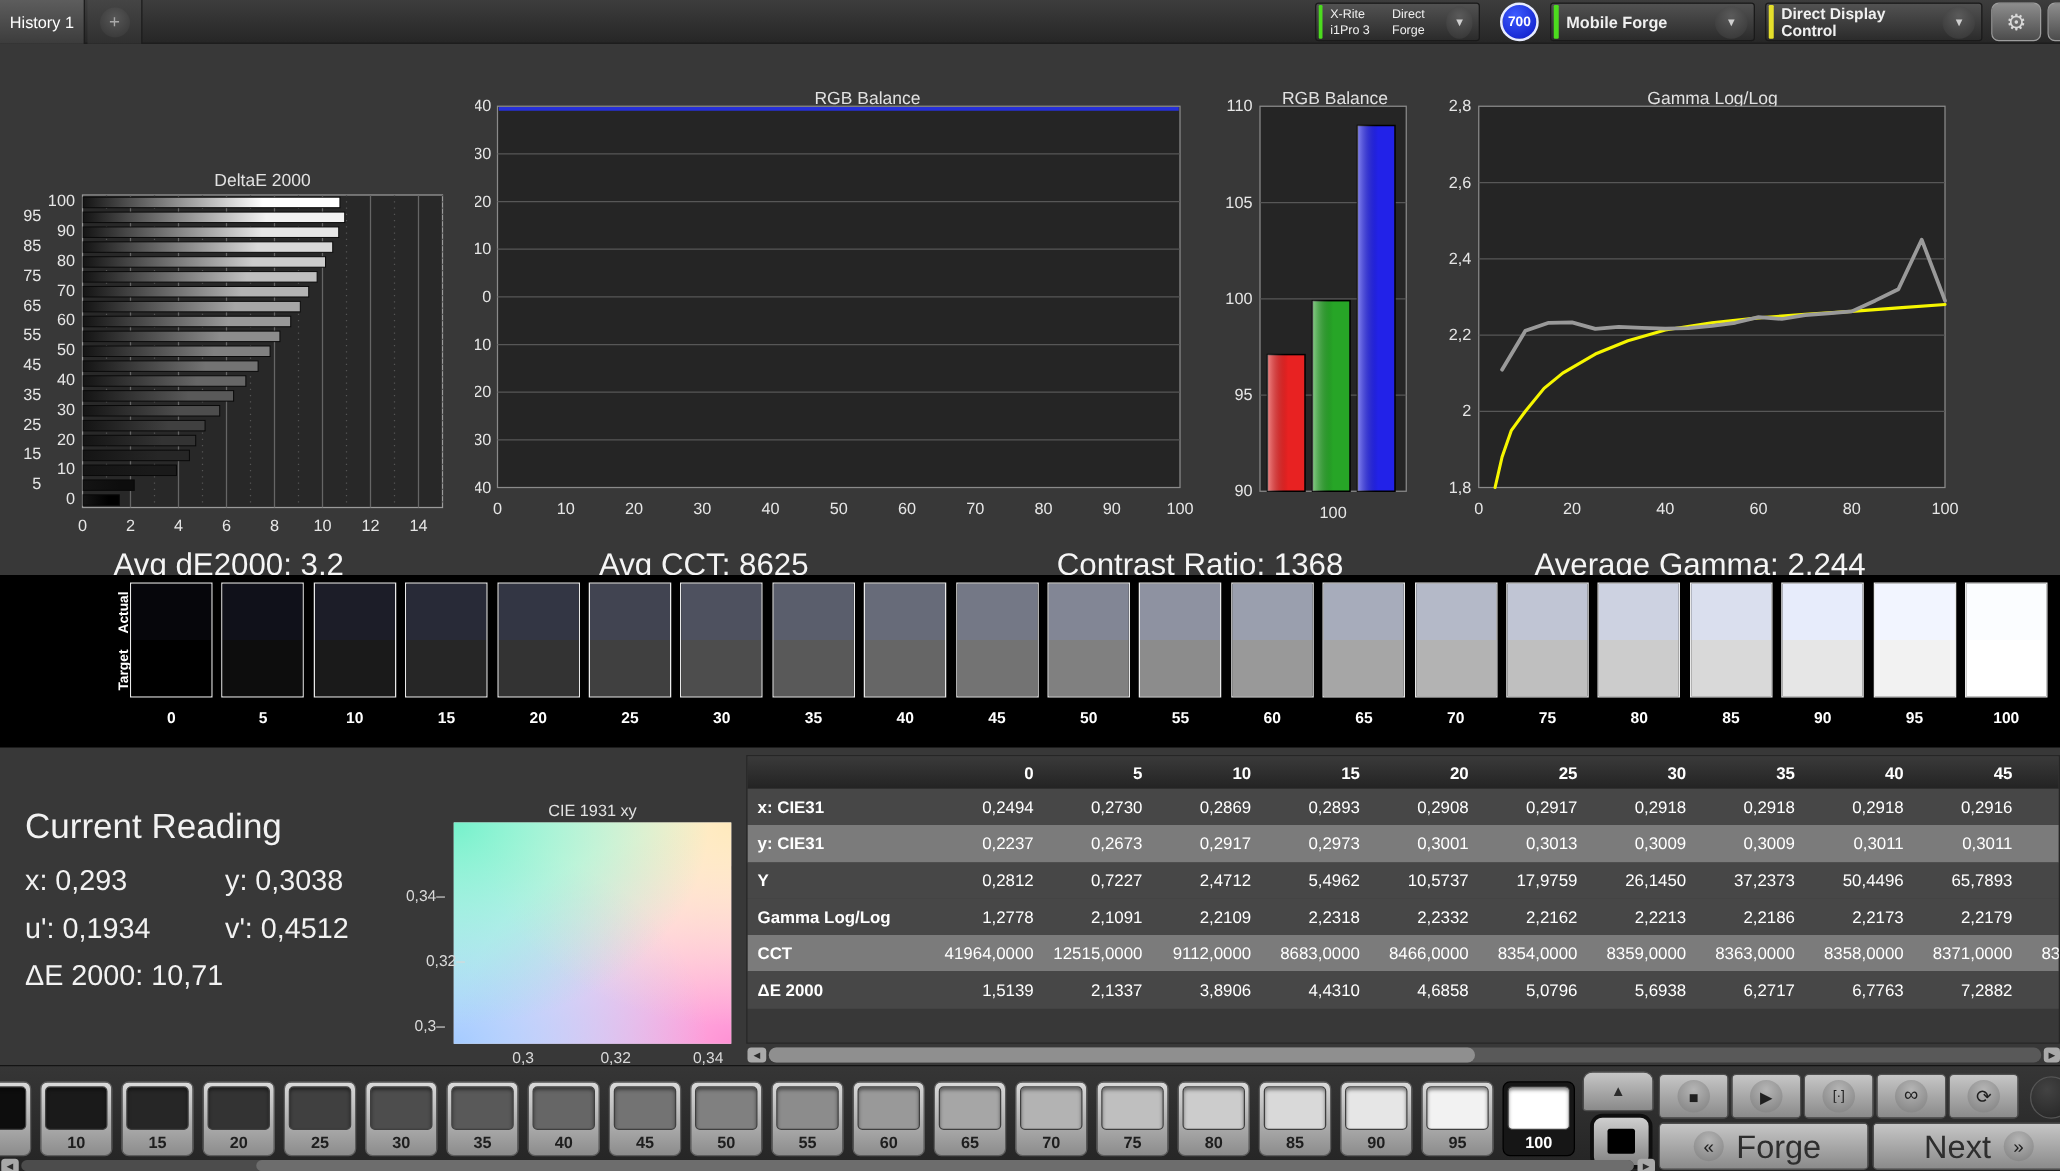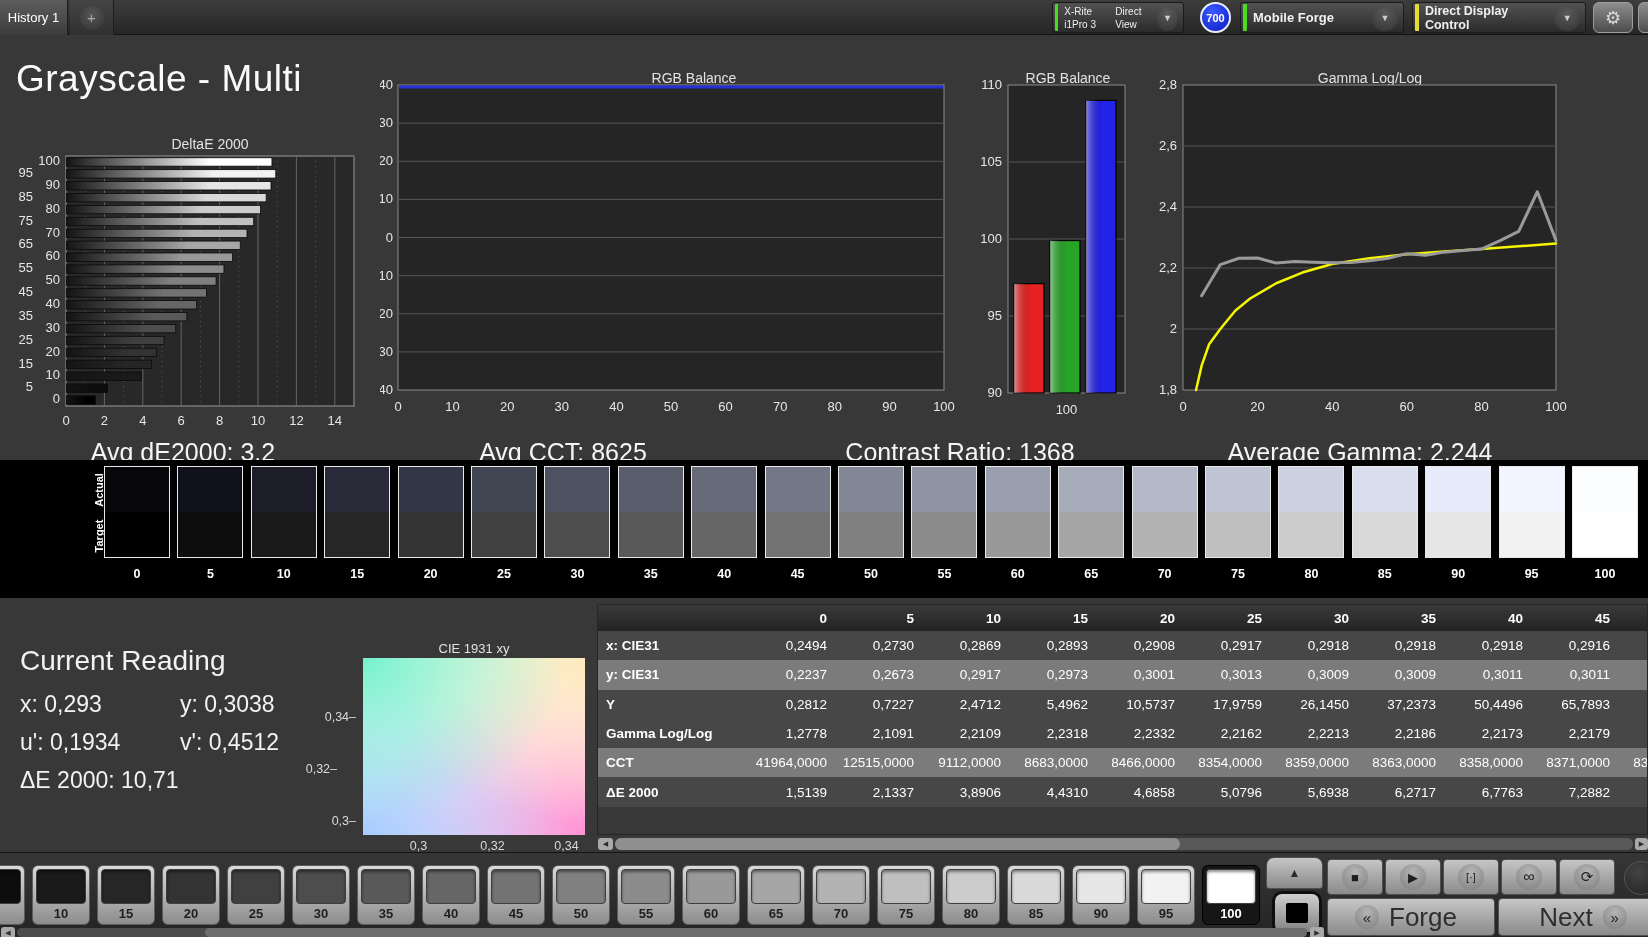--- a/index.html
+++ b/index.html
@@ -107,42 +107,41 @@
       <span>History 1</span>
     </div>
     <div class="tab addtab" style="left:70px;width:44px;">
       <span class="plus">+</span>
     </div>
 
     <div class="dd" style="left:1052px;width:132px;">
       <span class="accent" id="acc-meter" style="background: rgb(76, 220, 30);"></span>
       <span class="lines">
         <span>X-Rite i1Pro 3</span>
-        <span>Direct View</span>
+        <span>Direct Forge</span>
       </span>
       <span class="arr">▼</span>
     </div>
     <div id="badge700" style="left:1200px;">700</div>
     <div class="dd" style="left:1240px;width:164px;">
       <span class="accent" id="acc-src" style="background: rgb(76, 220, 30);"></span>
       <span class="one">Mobile Forge</span>
       <span class="arr">▼</span>
     </div>
     <div class="dd" style="left:1412px;width:174px;">
       <span class="accent" id="acc-ddc" style="background: rgb(229, 223, 43);"></span>
       <span class="one" style="font-size:12.5px;">Direct Display Control</span>
       <span class="arr">▼</span>
     </div>
     <div class="iconbtn" style="left:1593px;width:40px;">
       <span>⚙</span>
     </div>
     <div class="iconbtn" style="left:1638px;width:34px;"></div>
   </div>
 
-  <div id="pagetitle">Grayscale - Multi</div>
 
   <div class="chart-title" style="left:60px;top:136px;width:300px;">DeltaE 2000</div>
   <div class="chart-title" style="left:421px;top:70px;width:546px;">RGB Balance</div>
   <div class="chart-title" style="left:968px;top:70px;width:200px;">RGB Balance</div>
   <div class="chart-title" style="left:1183px;top:70px;width:374px;">Gamma Log/Log</div>
   <div class="chart-title" style="left:363px;top:641px;width:222px;font-size:13px;">CIE 1931 xy</div>
 
   <div id="stage">
       <svg width="380" height="310" style="position: absolute; left: 0px; top: 128px;">
         <rect x="66" y="28" width="288" height="250" fill="#282828" stroke="#9a9a9a"></rect>
@@ -766,18 +765,18 @@
       <span class="circ" style="width:24px;height:24px;font-size:15px;">»</span>
     </div>
 
     <div class="harrow" style="left:1px;top:74px;width:14px;">◀</div>
     <div class="hscroll" style="left:17px;top:75px;width:1290px;height:9px;background:#4c4c4c;"></div>
     <div class="hthumb" style="left:205px;top:75px;width:1102px;height:9px;background:#6d6d6d;"></div>
     <div class="harrow" style="left:1310px;top:74px;width:14px;">▶</div>
   </div>
 
 <div class="cie-tick" style="left: 322px; top: 709.826px; width: 34px; text-align: right;">0,34–</div>
-    <div class="cie-tick" style="left: 303px; top: 761.885px; width: 34px; text-align: right;">0,32–</div>
+    <div class="cie-tick" style="left: 338px; top: 761.885px; width: 34px; text-align: right;">0,32–</div>
     <div class="cie-tick" style="left: 322px; top: 813.944px; width: 34px; text-align: right;">0,3–</div>
     <div class="cie-tick" style="left: 398.5px; top: 839px; width: 40px; text-align: center;">0,3</div>
     <div class="cie-tick" style="left: 472.5px; top: 839px; width: 40px; text-align: center;">0,32</div>
     <div class="cie-tick" style="left: 546.5px; top: 839px; width: 40px; text-align: center;">0,34</div>
   </div>
 
 </body></html>

